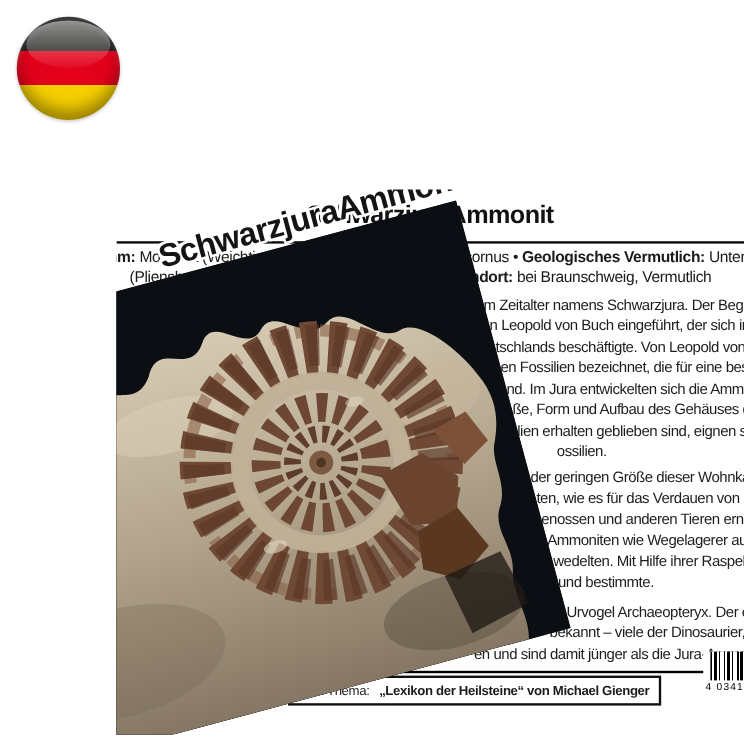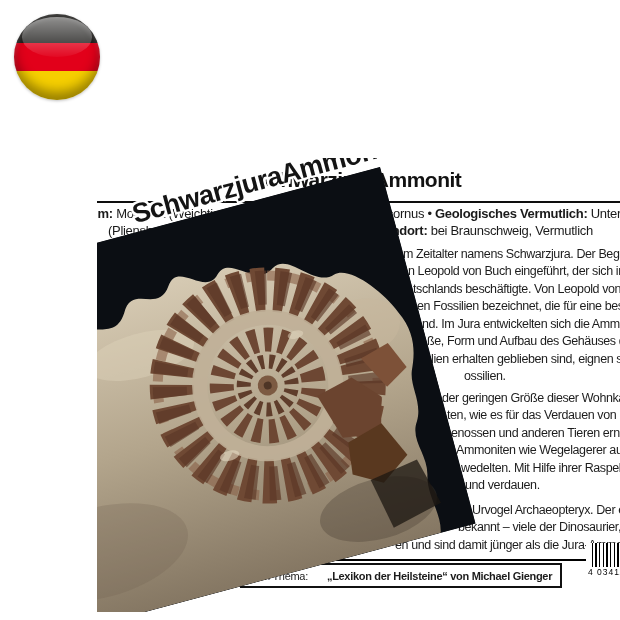--- a/index.html
+++ b/index.html
@@ -48,21 +48,21 @@
   }
 
   .bottom-rule { position:absolute; left:60px; top:401px; width:463px; height:1.5px; background:#000; }
 
   .footer-box {
     position:absolute; left:143px; top:405px; height:25px;
     border:2px solid #111; background:#fff;
     display:flex; align-items:center; padding:0 8px;
     font-size:11px; letter-spacing:-0.3px; white-space:nowrap;
   }
-  .footer-box b { margin-left:19px; }
+  .footer-box b { margin-left:8px; }
 
   .barcode { position:absolute; left:489px; top:385px; width:45px; height:34px; background:#fff; }
   .barcode .bars {
     height:24px; margin-left:6px;
     background:repeating-linear-gradient(90deg,
       #000 0 1.5px, #fff 1.5px 3px,
       #000 3px 5.5px, #fff 5.5px 7px,
       #000 7px 8px, #fff 8px 11px);
   }
   .barcode .digits { font-size:8.5px; letter-spacing:1px; margin-left:2px; color:#000; }
@@ -107,21 +107,21 @@
     <div class="bl" style="top:159px; left:325px;">nd. Im Jura entwickelten sich die Ammoniten schnell</div>
     <div class="bl" style="top:176px; left:330px;">ße, Form und Aufbau des Gehäuses deutlich von ihren</div>
     <div class="bl" style="top:194px; left:334px;">lien erhalten geblieben sind, eignen sich Ammoniten</div>
     <div class="bl" style="top:211px; left:339px;margin-left:28px;">ossilien.</div>
 
     <div class="bl" style="top:233px; left:345px;">der geringen Größe dieser Wohnkammer und</div>
     <div class="bl" style="top:250px; left:350px;">ten, wie es für das Verdauen von pflanzlicher</div>
     <div class="bl" style="top:268px; left:354px;">enossen und anderen Tieren ernährten. Vermutlich</div>
     <div class="bl" style="top:285px; left:359px;">Ammoniten wie Wegelagerer auf den Grund</div>
     <div class="bl" style="top:303px; left:364px;">wedelten. Mit Hilfe ihrer Raspelzunge konnten sie</div>
-    <div class="bl" style="top:320px; left:368px;">und verdauen.</div>
+    <div class="bl" style="top:320px; left:368px;">und bestimmte.</div>
 
     <div class="bl" style="top:345px; left:375px;">Urvogel Archaeopteryx. Der engste noch lebende</div>
     <div class="bl" style="top:362px; left:361px;">bekannt – viele der Dinosaurier, die wir kennen</div>
     <div class="bl" style="top:380px; left:298px;">en und sind damit jünger als die Jura-Ammoniten</div>
 
     <div class="bottom-rule"></div>
 
     <div class="footer-box">
         <span>zum Thema:</span>
         <b>„Lexikon der Heilsteine“ von Michael Gienger</b>

